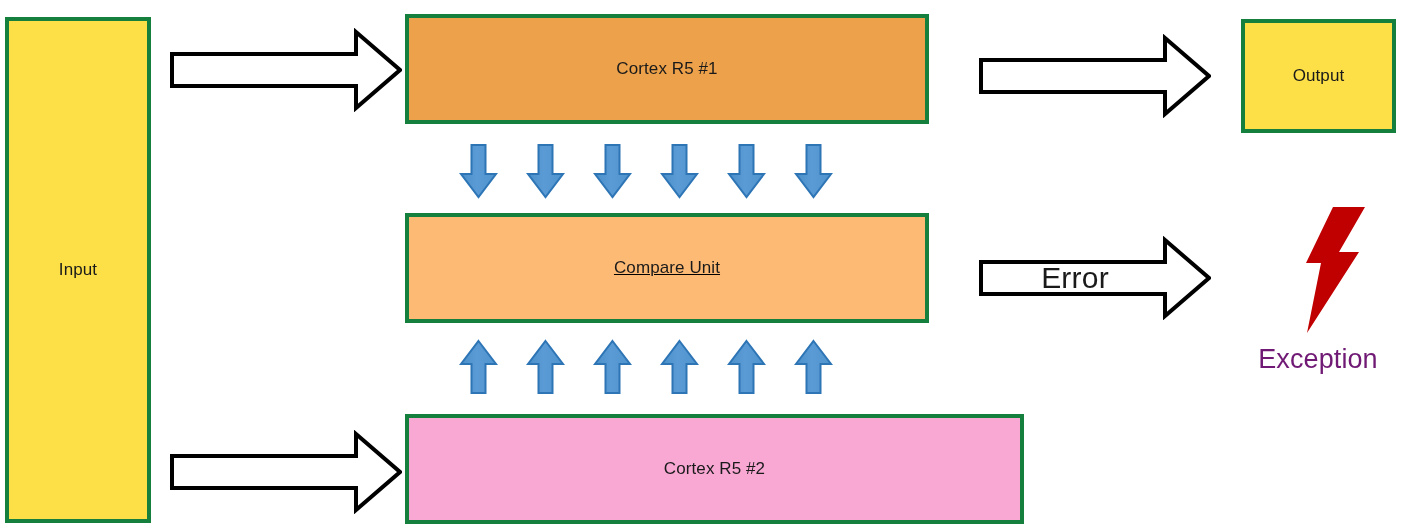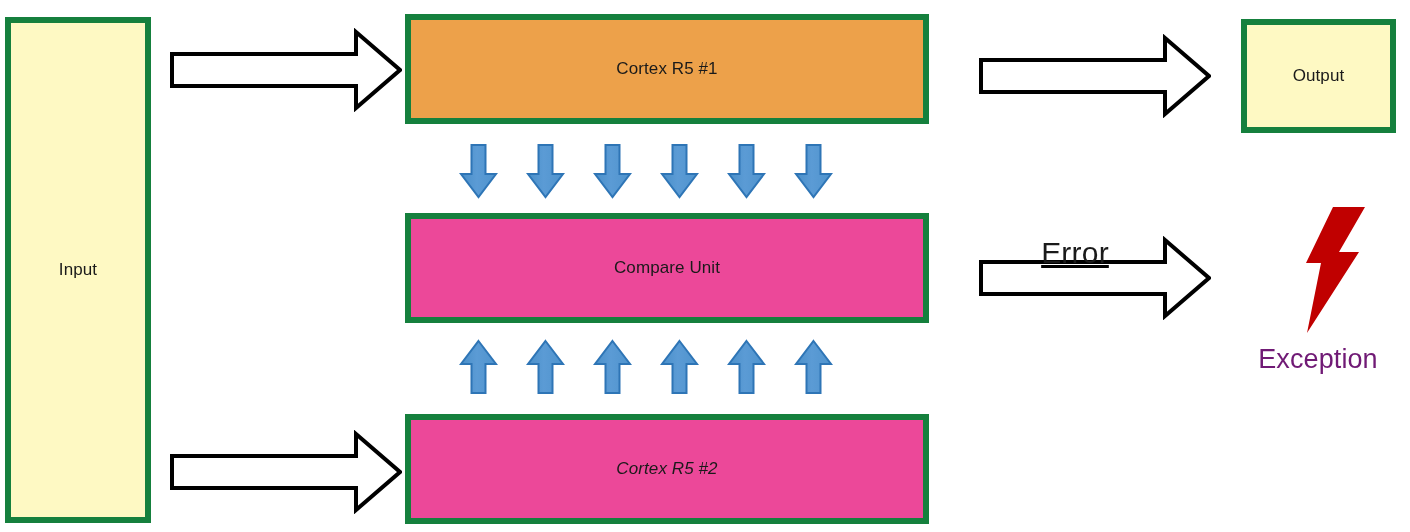--- a/index.html
+++ b/index.html
@@ -17,64 +17,63 @@
     width: 1410px;
     height: 532px;
     background: #ffffff;
     overflow: hidden;
   }
 
   
   .box {
     position: absolute;
     box-sizing: border-box;
-    border: 6px solid #15803d;
+    border: 4px solid #15803d;
     display: flex;
     align-items: center;
     justify-content: center;
     text-align: center;
   }
   .box-label {
     font-size: 17px;
     color: #1a1a1a;
     line-height: 1.2;
     letter-spacing: 0.1px;
   }
 
   .io-box {
-    background: #fef9c3;
+    background: #fde047;
   }
 
   #input-box   { left: 5px;    top: 17px;  width: 146px; height: 506px; }
   #output-box  { left: 1241px; top: 19px;  width: 155px; height: 114px; }
 
   #cortex1-box { left: 405px; top: 14px;  width: 524px; height: 110px; background: #eda14a; }
-  #compare-box { left: 405px; top: 213px; width: 524px; height: 110px; background: #ec4899; }
-  #cortex2-box { left: 405px; top: 414px; width: 524px; height: 110px; background: #ec4899; font-style: italic; }
+  #compare-box { left: 405px; top: 213px; width: 524px; height: 110px; background: #fdba74; text-decoration: underline; }
+  #cortex2-box { left: 405px; top: 414px; width: 619px; height: 110px; background: #f9a8d4; }
 
   
   .block-arrow {
     position: absolute;
   }
   #arrow-input-top    { left: 170px; top: 28px;  width: 232px; height: 84px; }
   #arrow-input-bottom { left: 170px; top: 430px; width: 232px; height: 84px; }
   #arrow-output       { left: 979px; top: 34px;  width: 232px; height: 84px; }
   #arrow-error        { left: 979px; top: 236px; width: 232px; height: 84px; }
 
   .arrow-text-wrap {
     position: absolute;
     left: 979px;
     top: 236px;
     width: 232px;
     height: 84px;
     display: flex;
-    align-items: flex-start;
+    align-items: center;
     justify-content: center;
     pointer-events: none;
-    text-decoration: underline;
   }
   .arrow-text {
     font-size: 30px;
     color: #1a1a1a;
     transform: translateX(-20px);
     letter-spacing: 0.2px;
   }
 
   
   .v-arrow {

